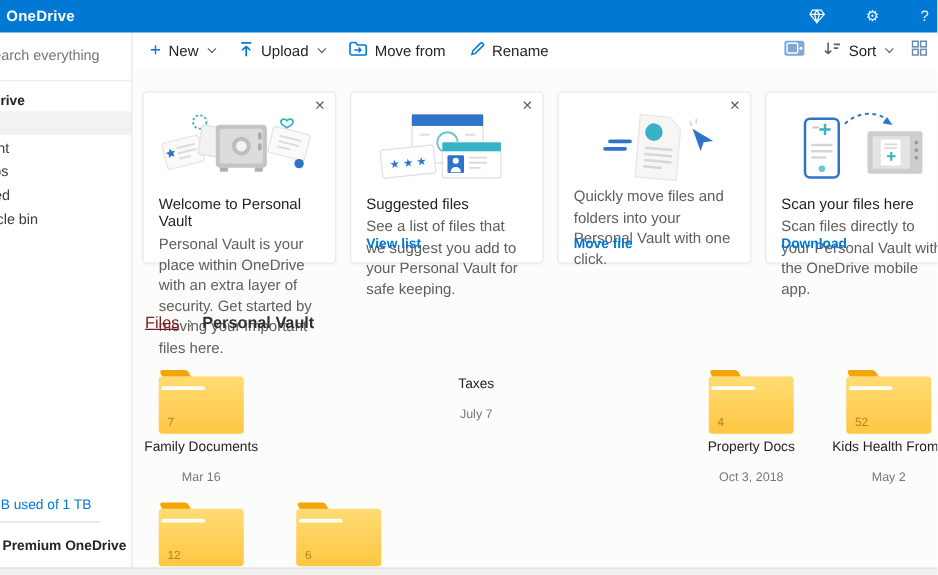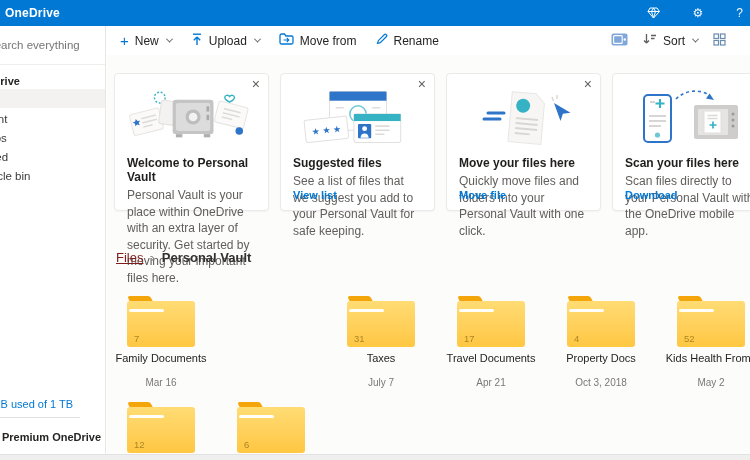--- a/index.html
+++ b/index.html
@@ -24,30 +24,30 @@
   .storage { position:absolute; top:368px; left:0; right:4px; overflow:hidden; white-space:nowrap; cursor:pointer; }
   .storage span { display:inline-block; margin-left:-8px; font-size:11px; color:#0078D4; }
   .side-divider { position:absolute; top:391px; left:0; width:80px; border-top:1px solid #E1DFDD; }
   .premium { position:absolute; top:405px; left:2px; font-size:11px; font-weight:700; color:#252423; white-space:nowrap; cursor:pointer; }
 
   
   .toolbar { position:absolute; top:26px; left:107px; right:0; height:29px; background:#fff; display:flex; align-items:center; gap:19px; padding-left:13px; z-index:25; }
   .tb-item { display:flex; align-items:center; gap:6px; font-size:12px; color:#252423; cursor:pointer; white-space:nowrap; }
   .tb-plus { color:#0078D4; font-size:15px; font-weight:400; line-height:1; margin-top:-1px; }
   .chev { display:inline-block; width:5px; height:5px; border-right:1.3px solid #605E5C; border-bottom:1.3px solid #605E5C; transform:rotate(45deg) translate(-1px,-1px); margin-left:2px; }
-  .tb-right { position:absolute; right:24px; top:0; height:29px; display:flex; align-items:center; gap:15px; }
+  .tb-right { position:absolute; right:8px; top:0; height:29px; display:flex; align-items:center; gap:15px; }
 
   
   .main { position:absolute; top:55px; left:107px; right:0; bottom:0; background:#FCFCFB; overflow:hidden; }
 
   
   .card { position:absolute; top:18px; width:155px; height:138px; background:#fff; border:1px solid #ECEAE8; border-radius:4px; box-shadow:0 1px 2px rgba(0,0,0,.04); }
   .card-close { position:absolute; top:3px; right:8px; font-size:14px; color:#605E5C; cursor:pointer; line-height:1; }
   .card-illus { height:62px; margin-top:13px; display:flex; align-items:center; justify-content:center; }
-  .card-title { padding:7px 12px 3px; font-size:12px; font-weight:700; color:#201F1E; }
+  .card-title { padding:7px 12px 3px; font-size:12px; font-weight:400; color:#201F1E; }
   .card-body { padding:0 12px; font-size:12px; line-height:1.38; color:#605E5C; }
   .card-link { position:absolute; left:12px; bottom:9px; font-size:11px; font-weight:700; color:#0078D4; cursor:pointer; }
   .card-link:empty { display:none; }
 
   
   .breadcrumb { position:absolute; top:195px; left:9px; display:flex; align-items:center; gap:7px; font-size:13px; }
   .bc-root { color:#7f1d1d; cursor:pointer;text-decoration:underline; }
   .bc-sep { color:#8A8886; font-size:13px; }
   .bc-cur { color:#323130; font-weight:600; }
 
@@ -230,21 +230,20 @@
         <path d="M24 24h16M20 30h16" stroke="#2E74C9" stroke-width="3" stroke-linecap="round"></path>
         <g transform="rotate(5 62 30)">
           <path d="M46 4h24l9 9v41H46z" fill="#F7F6F5" stroke="#E8E6E4"></path>
           <circle cx="58" cy="17" r="7" fill="#35B3C4"></circle>
           <path d="M52 30h22M52 35h22M52 40h22M52 45h15" stroke="#D8D6D4" stroke-width="2"></path>
         </g>
         <path d="M88 8l1.5 4M93 6l0 4" stroke="#D8D6D4" stroke-width="1.4"></path>
         <path d="M90 14 96.5 32l2.4-7.2 7.6-1.1z" fill="#2E74C9"></path>
       </svg>
     </div>
-    <div class="card-title">Move your files here</div>
     <div class="card-body">Quickly move files and folders into your Personal Vault with one click.</div>
     <span class="card-link">Move file</span>
   </div>
 
   <div class="card" style="left:505px">
     <span class="card-close">×</span>
     <div class="card-illus">
       <svg width="122" height="58" viewBox="0 0 120 58">
         <rect x="14" y="6" width="27" height="47" rx="4" fill="#fff" stroke="#2E74C9" stroke-width="2"></rect>
         <path d="M20 13h5" stroke="#C8C6C4" stroke-width="1.5"></path>
@@ -278,39 +277,23 @@
     <div class="folder">
         <div class="f-tab"></div>
         <div class="f-body"></div>
         <div class="f-strip"></div>
         <span class="f-count">7</span>
       </div>
     <div class="f-name">Family Documents</div>
     <div class="f-date">Mar 16</div>
   </div>
   <div class="tile row1" style="left:224px">
-    <div class="folder">
-        <div class="f-tab"></div>
-        <div class="f-body"></div>
-        <div class="f-strip"></div>
-        <span class="f-count">31</span>
-      </div>
     <div class="f-name">Taxes</div>
     <div class="f-date">July 7</div>
   </div>
-  <div class="tile row1" style="left:334px">
-    <div class="folder">
-        <div class="f-tab"></div>
-        <div class="f-body"></div>
-        <div class="f-strip"></div>
-        <span class="f-count">17</span>
-      </div>
-    <div class="f-name">Travel Documents</div>
-    <div class="f-date">Apr 21</div>
-  </div>
   <div class="tile row1" style="left:444px">
     <div class="folder">
         <div class="f-tab"></div>
         <div class="f-body"></div>
         <div class="f-strip"></div>
         <span class="f-count">4</span>
       </div>
     <div class="f-name">Property Docs</div>
     <div class="f-date">Oct 3, 2018</div>
   </div>

